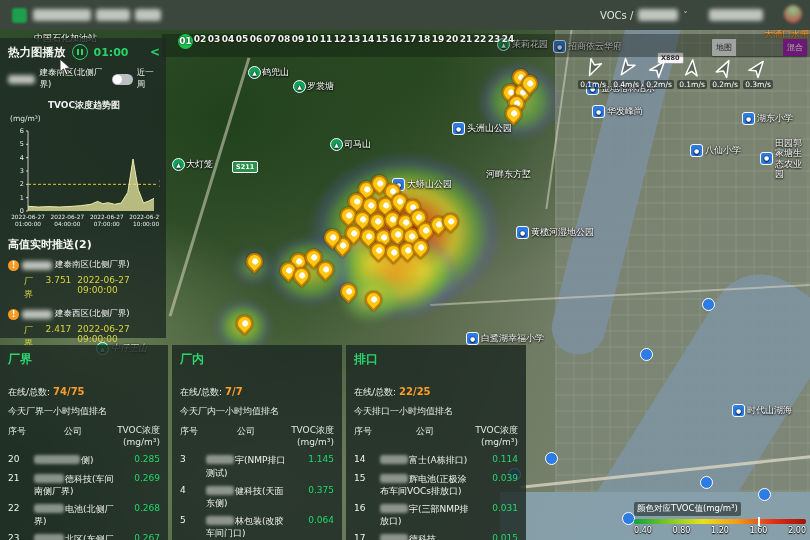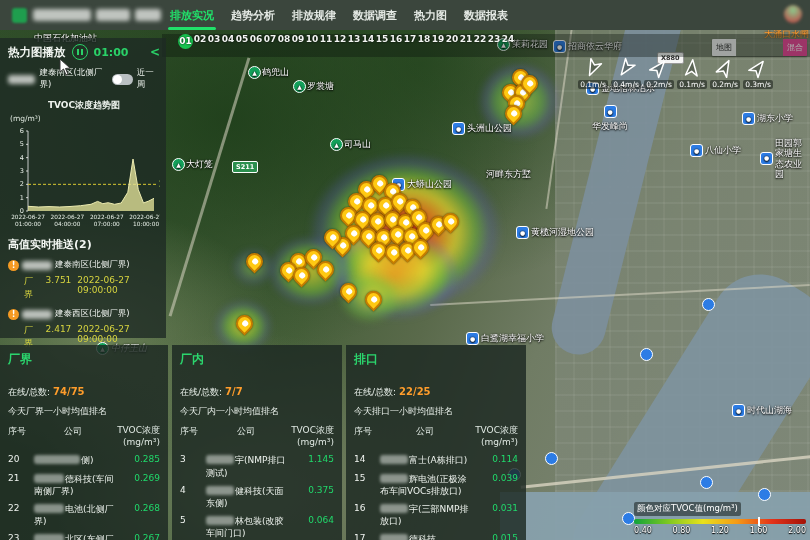--- a/index.html
+++ b/index.html
@@ -44,21 +44,21 @@
     display:flex;align-items:flex-start;padding-left:16px;}
   .hour{width:14px;text-align:center;font-size:9px;font-weight:bold;color:#f2f5f2;text-shadow:0 0 2px #000;cursor:pointer;}
   .hour.active{width:15px;height:15px;border-radius:50%;background:#17c24f;line-height:15px;color:#fff;}
   
   .windrow{position:absolute;left:578px;top:58px;display:flex;gap:3px;z-index:17;}
   .wind-item{width:30px;display:flex;flex-direction:column;align-items:center;gap:2px;}
   .wind-label{font-size:7.5px;color:#fff;background:rgba(10,16,12,.5);padding:0 2px;border-radius:2px;}
   .maptoggle{position:absolute;right:3px;top:39px;display:flex;z-index:16;border-radius:1px;overflow:hidden;
     box-shadow:0 1px 2px rgba(0,0,0,.4);gap:47px;}
   .mt-map{background:#f2f2f2;color:#333;font-size:8px;padding:3px 4px;}
-  .mt-hyb{background:#ec4899;color:#fff;font-size:8px;padding:3px 4px;}
+  .mt-hyb{background:#a21caf;color:#fff;font-size:8px;padding:3px 4px;}
   
   .mlabel{position:absolute;z-index:12;font-size:9px;color:#fff;text-shadow:0 1px 2px #000,0 0 2px #000;
     display:flex;align-items:center;gap:2px;white-space:nowrap;}
   .mlabel.wrap{white-space:normal;width:50px;line-height:1.15;}
   .mlabel.green-t{flex-direction:row;gap:1px;}
   .icon-g{width:11px;height:11px;border-radius:50%;background:#13a05a;border:1px solid #fff;
     display:flex;align-items:center;justify-content:center;font-size:6px;color:#fff;}
   .icon-b{width:11px;height:11px;border-radius:3px;background:#2c7ce5;border:1px solid #fff;
     display:flex;align-items:center;justify-content:center;font-size:6px;color:#fff;flex:none;}
   .mlabel.orange{color:#ff9b2d;text-shadow:0 0 2px #5c2c00;}
@@ -212,21 +212,21 @@
         <span>茉莉花园</span>
       </div>
       <div class="mlabel" style="left: 553px; top: 40px;">
         <span class="icon-b">●</span>
         <span>招商依云华府</span>
       </div>
       <div class="mlabel" style="left: 586px; top: 82px;">
         <span class="icon-b">●</span>
         <span>金地格林泊乐</span>
       </div>
-      <div class="mlabel" style="left: 592px; top: 105px; flex-direction: column;">
+      <div class="mlabel" style="left: 592px; top: 105px;">
         <span class="icon-b">●</span>
         <span>华发峰尚</span>
       </div>
       <div class="mlabel" style="left: 452px; top: 122px;">
         <span class="icon-b">●</span>
         <span>头洲山公园</span>
       </div>
       <div class="mlabel" style="left: 392px; top: 178px; align-items: flex-end;">
         <span class="icon-b">●</span>
         <span>大蟒山公园</span>
@@ -347,28 +347,26 @@
   <div class="maptoggle">
     <div class="mt-map">地图</div>
     <div class="mt-hyb">混合</div>
   </div>
 
   <div class="topbar">
     <div class="logo-green"></div>
     <span class="blur-chip" style="width:58px;margin-left:6px;"></span>
     <span class="blur-chip" style="width:34px;margin-left:5px;"></span>
     <span class="blur-chip" style="width:26px;margin-left:5px;"></span>
-    <div class="nav" id="nav">
-        <div class="nav-item active">排放实况</div>
-        <div class="nav-item">趋势分析</div>
-        <div class="nav-item">排放规律</div>
-        <div class="nav-item">数据调查</div>
-        <div class="nav-item">热力图</div>
-        <div class="nav-item">数据报表</div>
-      </div>
+    <div class="vocs">
+      <span>VOCs /</span>
+      <span class="blur-chip" style="width:40px;"></span>
+      <span class="chev">˅</span>
+      <span class="blur-chip" style="width:54px;margin-left:16px;"></span>
+    </div>
     <div class="avatar"></div>
   </div>
 
   <div class="lpanel">
     <div class="lp-head">
       <span class="lp-title">热力图播放</span>
       <span class="playbtn">
           <i></i>
           <i></i>
         </span>

